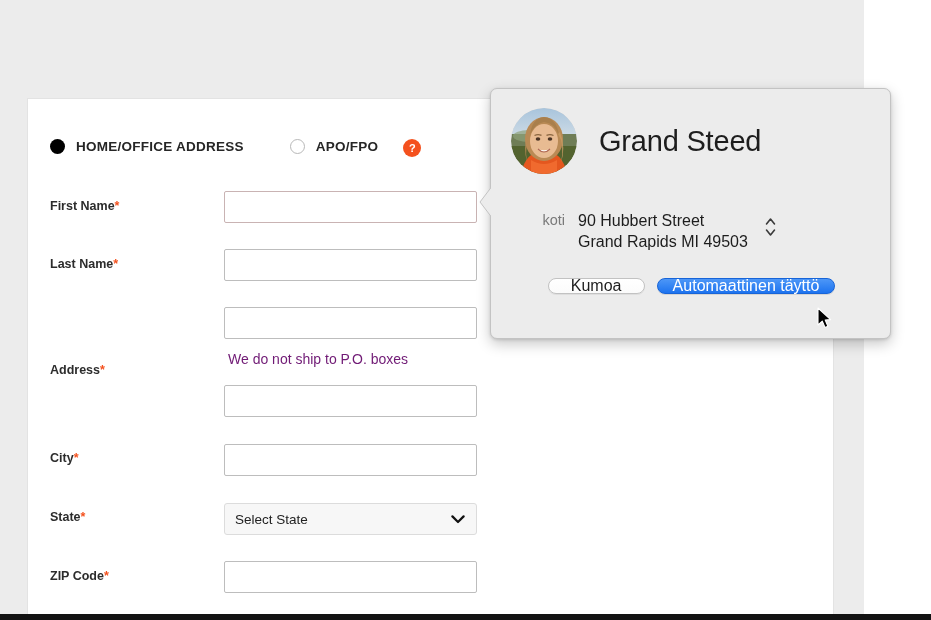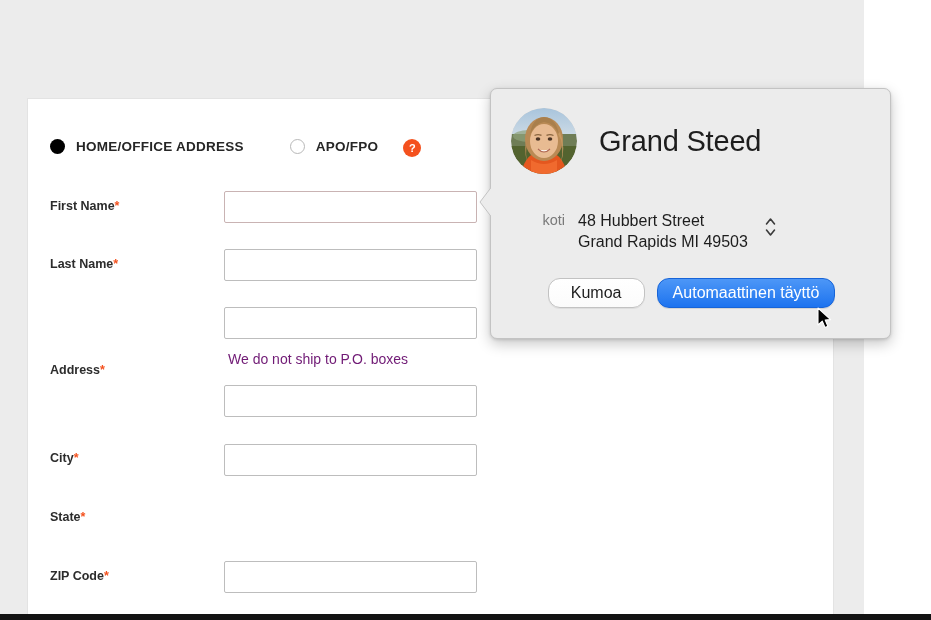--- a/index.html
+++ b/index.html
@@ -266,21 +266,21 @@
     top: 189px;
     width: 401px;
     display: flex;
     justify-content: center;
     align-items: center;
   }
   .btn {
     font-family: "Liberation Sans", sans-serif;
     font-size: 16px;
     border-radius: 12px;
-    height: 30px;
+    height: 16px;
     display: flex;
     align-items: center;
     justify-content: center;
     cursor: pointer;
     white-space: nowrap;
   }
   .btn-cancel {
     width: 97px;
     background: linear-gradient(#ffffff, #fbfbfb);
     border: 1px solid #c2c2c2;
@@ -351,20 +351,28 @@
 
       <input class="text-input" style="top: 286px;" type="text" value="">
 
       <div class="field-label" style="left:22px; top:352px;">
         <span>City</span><span class="req">*</span>
       </div>
       <input class="text-input" style="top: 345px;" type="text" value="">
 
       <div class="field-label" style="left:22px; top:411px;">
         <span>State</span><span class="req">*</span>
+      </div>
+      <div class="select-wrap" style="top:404px;">
+        <div class="select-box">Select State</div>
+        <span class="select-chevron">
+          <svg width="14" height="9" viewBox="0 0 14 9">
+            <path d="M1.4 1.4 L7 7 L12.6 1.4" stroke="#111" stroke-width="2.2" fill="none" stroke-linecap="round" stroke-linejoin="round"></path>
+          </svg>
+        </span>
       </div>
 
       <div class="field-label" style="left:22px; top:470px;">
         <span>ZIP Code</span><span class="req">*</span>
       </div>
       <input class="text-input" style="top: 462px;" type="text" value="">
 
     </div>
   </div>
 
@@ -416,21 +424,21 @@
             <path d="M27 41 Q33 47 39 41" stroke="#b06a56" stroke-width="1.1" fill="none"></path>
           </g>
         </svg>
       </div>
       <div class="pop-name">Grand Steed</div>
     </div>
 
     <div class="pop-address-row">
       <div class="pop-addr-label">koti</div>
       <div class="pop-addr-lines">
-        <div>48 Hubbert Street</div>
+        <div>90 Hubbert Street</div>
         <div>Grand Rapids MI 49503</div>
       </div>
       <div class="pop-stepper">
         <svg width="13" height="22" viewBox="0 0 13 22">
           <path d="M2.5 8 L6.5 3 L10.5 8" stroke="#3a3a3a" stroke-width="1.6" fill="none" stroke-linecap="round" stroke-linejoin="round"></path>
           <path d="M2.5 14 L6.5 19 L10.5 14" stroke="#3a3a3a" stroke-width="1.6" fill="none" stroke-linecap="round" stroke-linejoin="round"></path>
         </svg>
       </div>
     </div>
 

